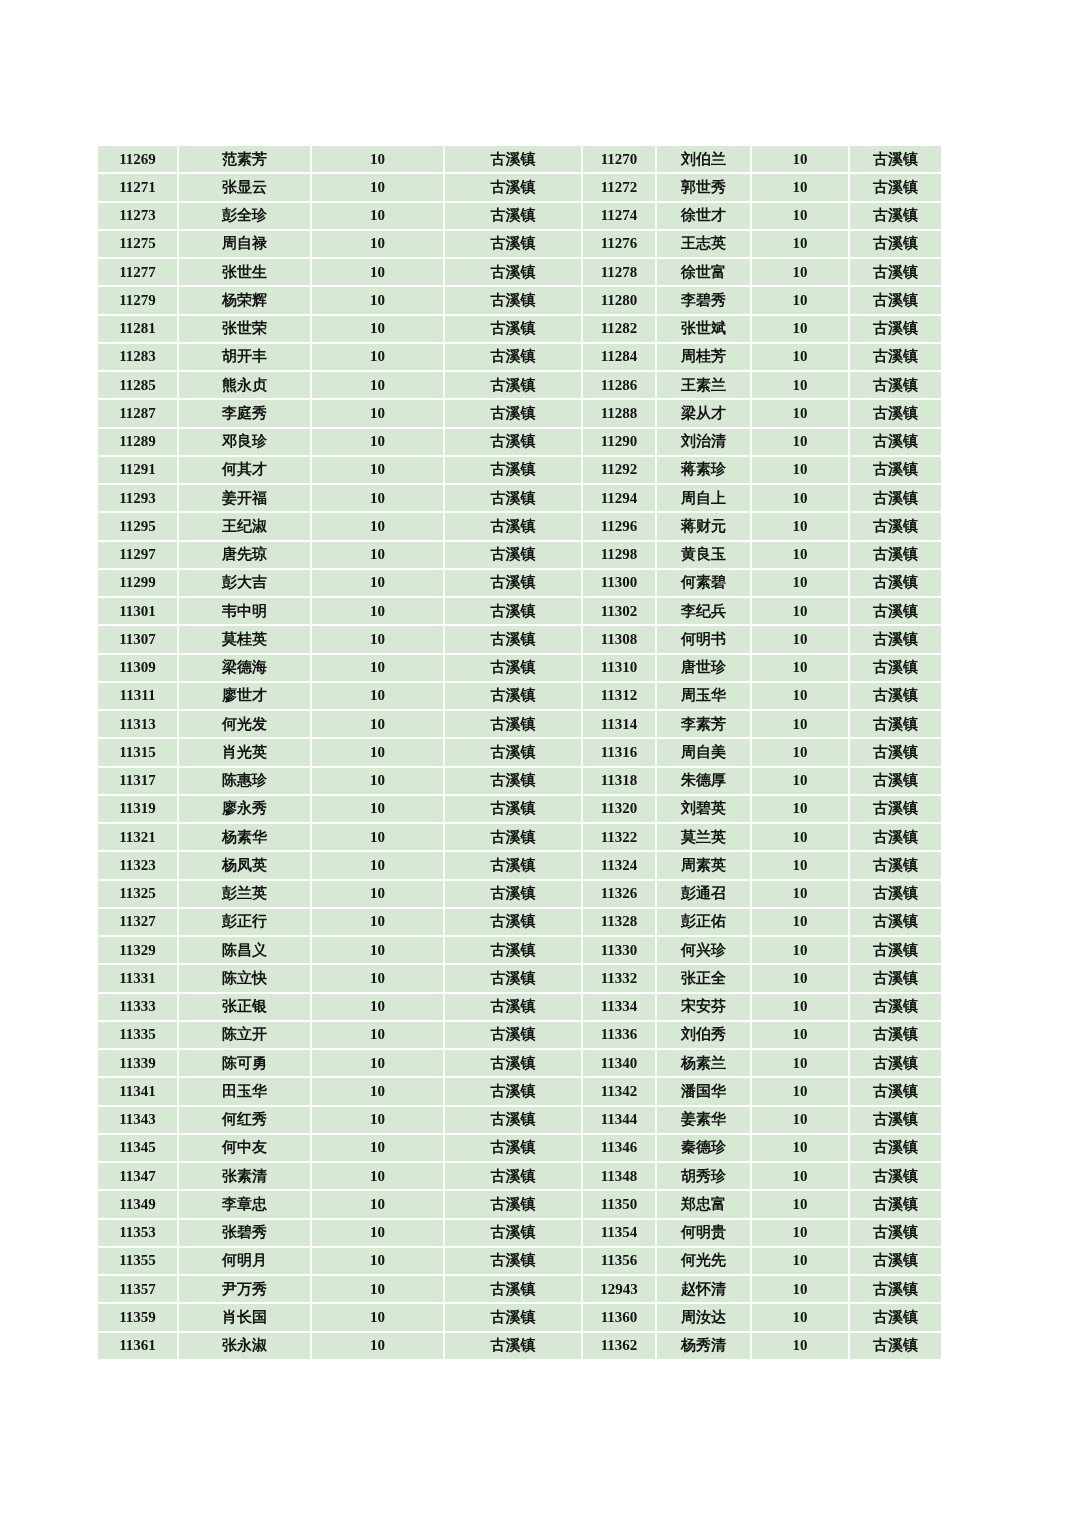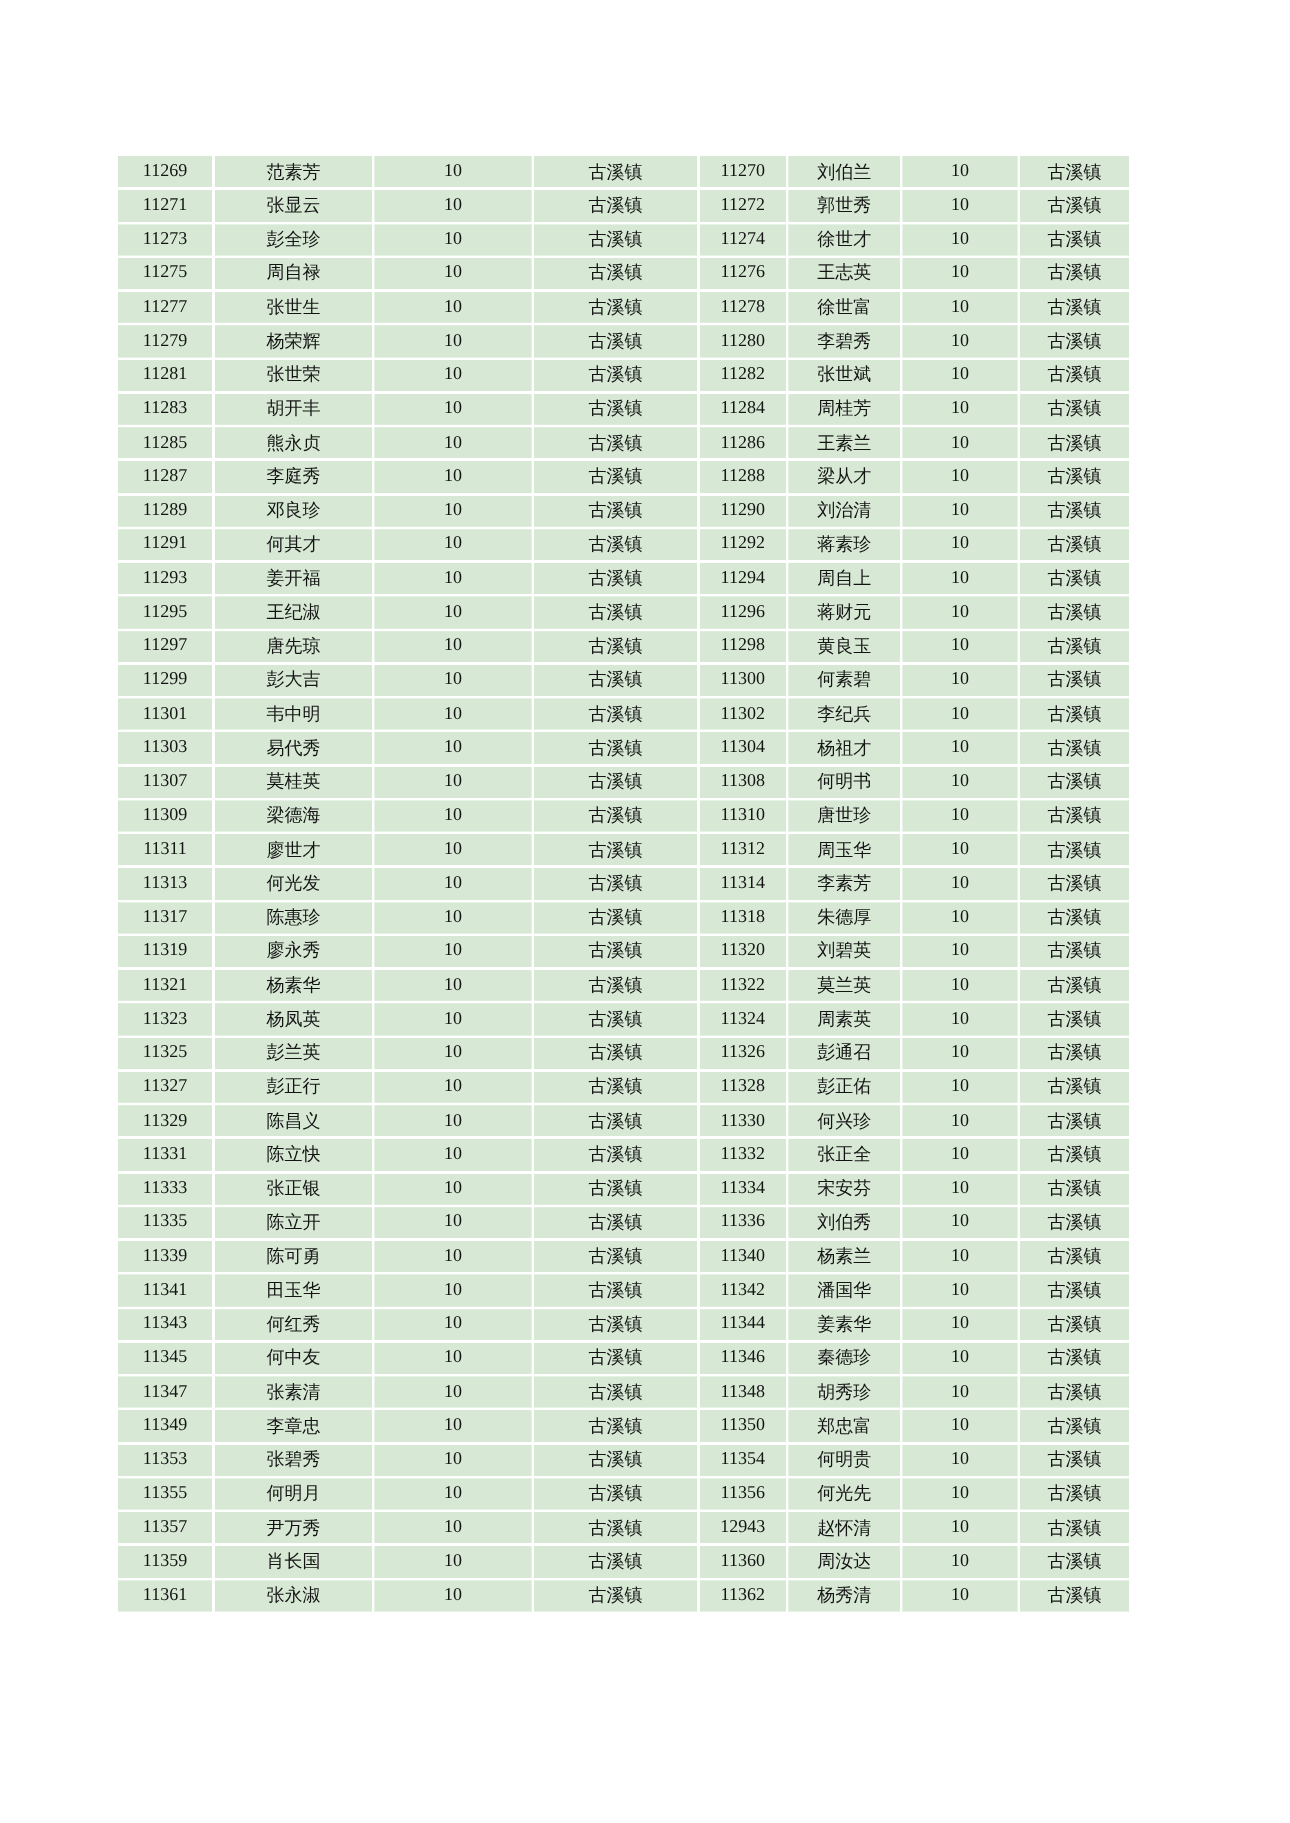--- a/index.html
+++ b/index.html
@@ -11,25 +11,26 @@
     position: relative;
     width: 1075px;
     height: 1519px;
     background: #ffffff;
     font-family: "Liberation Serif", "DejaVu Serif", serif;
     overflow: hidden;
   }
   table.roster {
     position: absolute;
     left: 96px;
-    top: 128px;
+    top: 144px;
     width: 845px;
     height: 1217px;
     border-collapse: collapse;
     table-layout: fixed;
+    font-weight: bold;
   }
   table.roster td {
     background: #d7e9d5;
     border: 2px solid #ffffff;
     text-align: center;
     vertical-align: middle;
     font-size: 15px;
     color: #141414;
     padding: 0;
     white-space: nowrap;
@@ -224,30 +225,20 @@
           <td>11301</td>
           <td>韦中明</td>
           <td>10</td>
           <td>古溪镇</td>
           <td>11302</td>
           <td>李纪兵</td>
           <td>10</td>
           <td>古溪镇</td>
         </tr>
         <tr>
-          <td>11303</td>
-          <td>易代秀</td>
-          <td>10</td>
-          <td>古溪镇</td>
-          <td>11304</td>
-          <td>杨祖才</td>
-          <td>10</td>
-          <td>古溪镇</td>
-        </tr>
-        <tr>
           <td>11307</td>
           <td>莫桂英</td>
           <td>10</td>
           <td>古溪镇</td>
           <td>11308</td>
           <td>何明书</td>
           <td>10</td>
           <td>古溪镇</td>
         </tr>
         <tr>
@@ -270,20 +261,30 @@
           <td>10</td>
           <td>古溪镇</td>
         </tr>
         <tr>
           <td>11313</td>
           <td>何光发</td>
           <td>10</td>
           <td>古溪镇</td>
           <td>11314</td>
           <td>李素芳</td>
+          <td>10</td>
+          <td>古溪镇</td>
+        </tr>
+        <tr>
+          <td>11315</td>
+          <td>肖光英</td>
+          <td>10</td>
+          <td>古溪镇</td>
+          <td>11316</td>
+          <td>周自美</td>
           <td>10</td>
           <td>古溪镇</td>
         </tr>
         <tr>
           <td>11317</td>
           <td>陈惠珍</td>
           <td>10</td>
           <td>古溪镇</td>
           <td>11318</td>
           <td>朱德厚</td>

